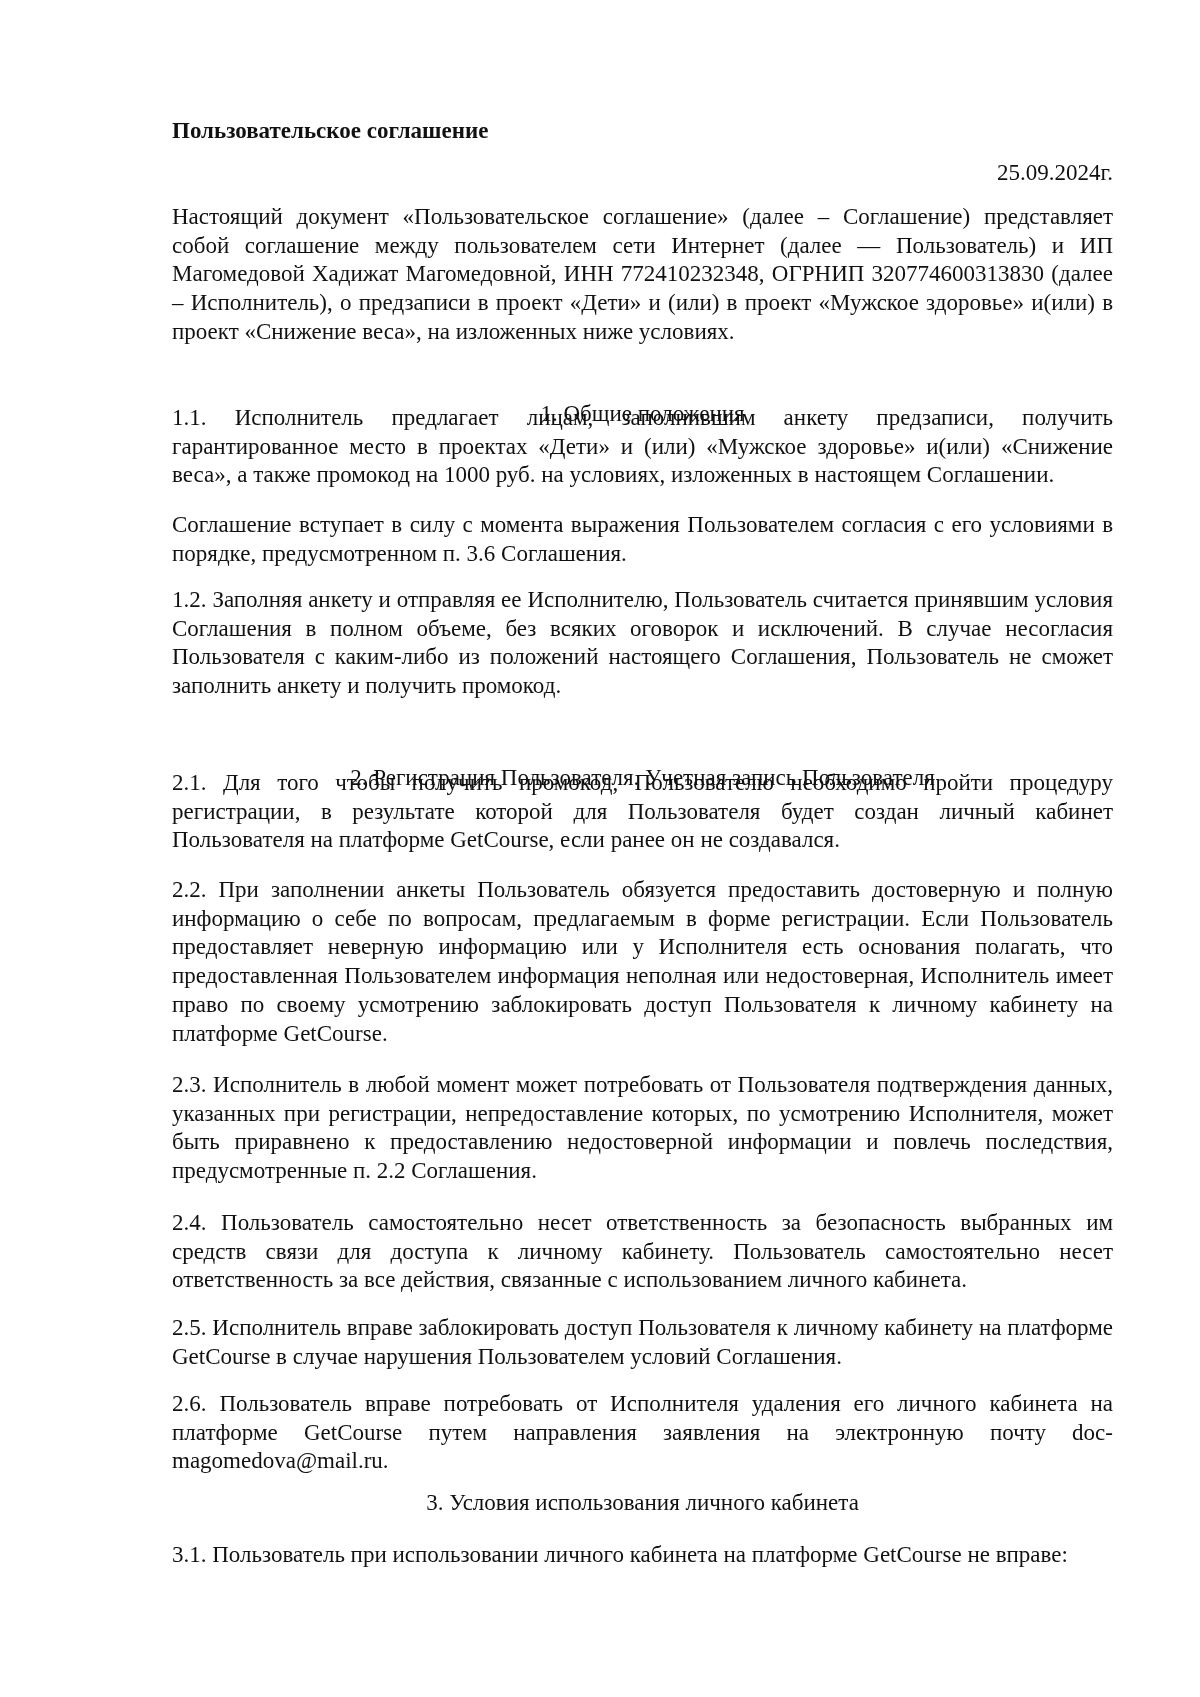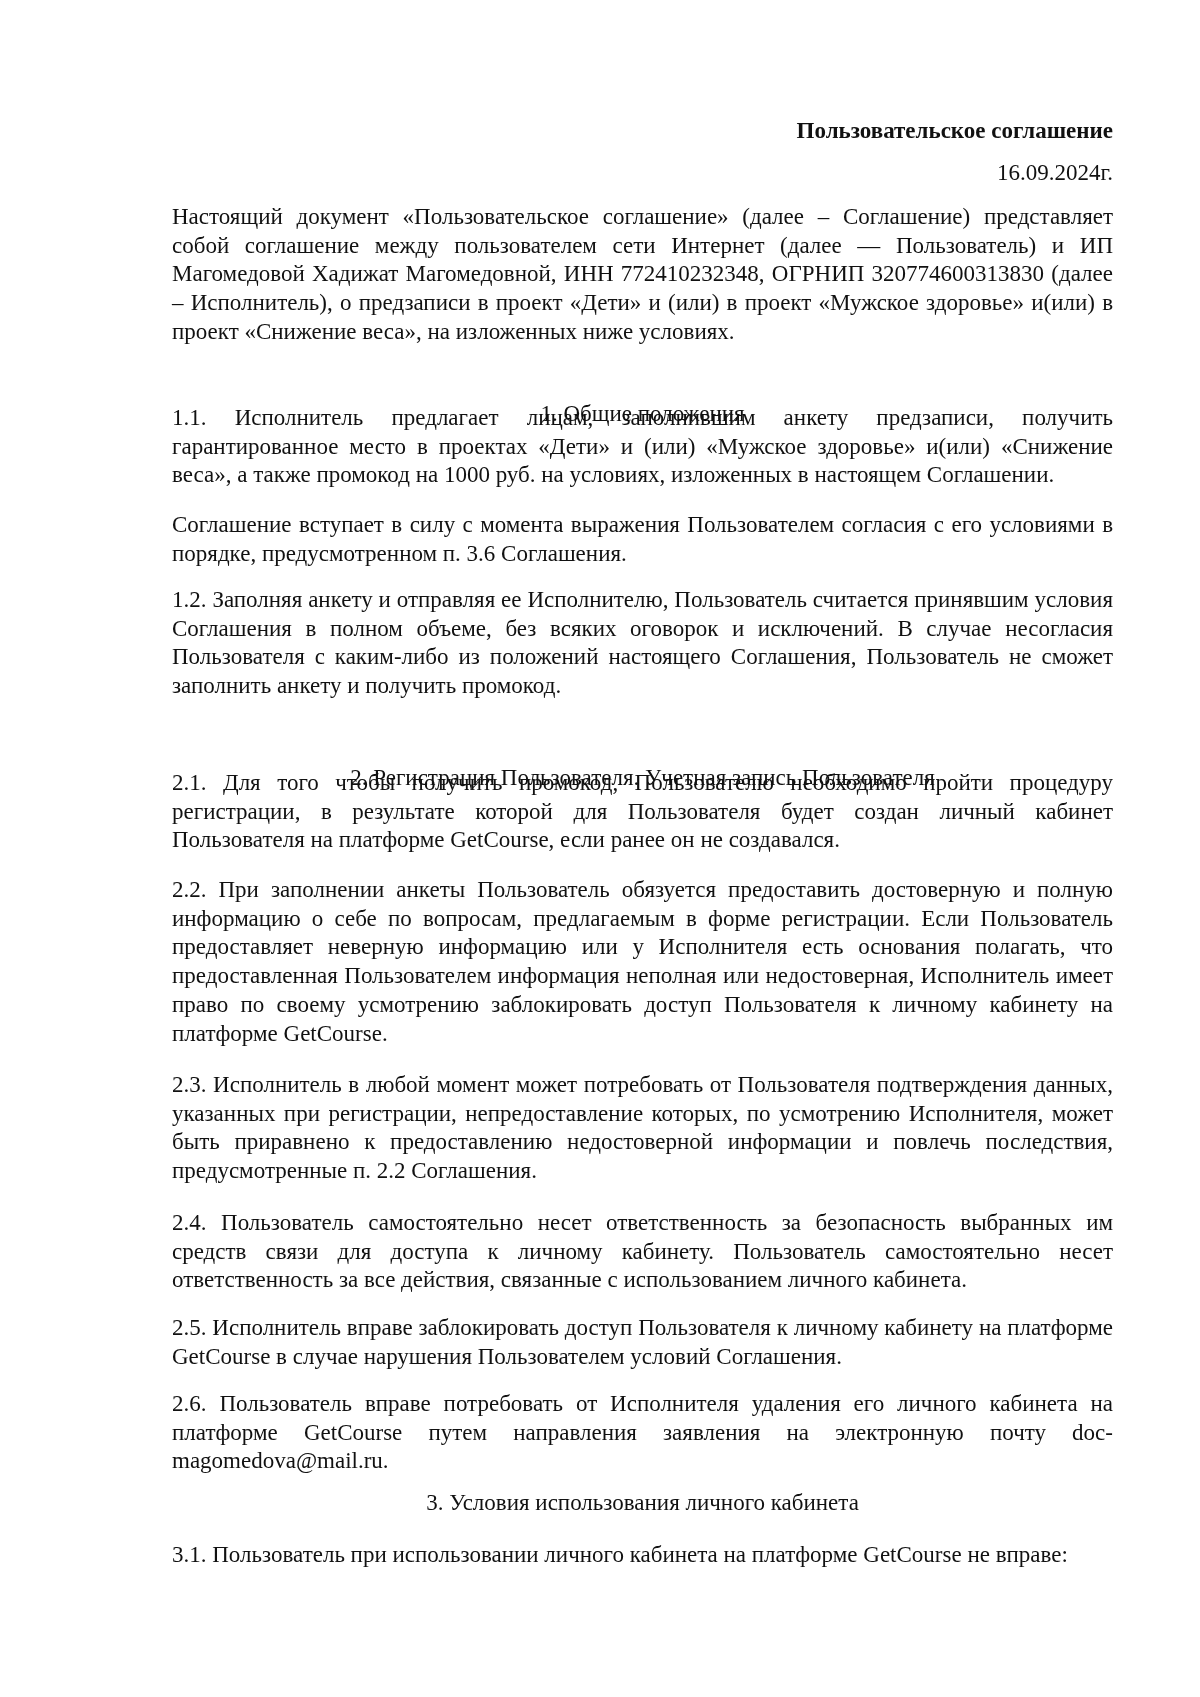--- a/index.html
+++ b/index.html
@@ -4,35 +4,35 @@
 <style>
   html, body { margin: 0; padding: 0; background: #ffffff; }
   body { width: 1200px; height: 1697px; position: relative; overflow: hidden; }
   .page {
     position: absolute; left: 172px; top: 0; width: 941px;
     font-family: "Liberation Serif", serif; color: #111111;
     font-size: 23px; line-height: 28.7px;
   }
   .title {
     position: absolute; left: 0; width: 941px; top: 117px;
-    text-align: right; font-weight: bold; font-size: 23px;
+    text-align: left; font-weight: bold; font-size: 23px;
   }
   .date {
     position: absolute; right: 0; top: 159px; text-align: right;
   }
   .block { position: absolute; left: 0; width: 941px; margin: 0; }
   .just { text-align: justify; text-align-last: left; }
   .center { text-align: center; margin-top: 41px; }
 </style>
 </head>
 <body>
 
 <div class="page">
   <div class="title">Пользовательское соглашение</div>
-  <div class="date">16.09.2024г.</div>
+  <div class="date">25.09.2024г.</div>
 
   <p class="block just" style="top:203px">Настоящий документ «Пользовательское соглашение» (далее – Соглашение) представляет собой соглашение между пользователем сети Интернет (далее — Пользователь) и ИП Магомедовой Хадижат Магомедовной, ИНН 772410232348, ОГРНИП 320774600313830 (далее – Исполнитель), о предзаписи в проект «Дети» и (или) в проект «Мужское здоровье» и(или) в проект «Снижение веса», на изложенных ниже условиях.</p>
 
   <p class="block center" style="top:359px">1. Общие положения</p>
   <p class="block just" style="top:404px">1.1. Исполнитель предлагает лицам, заполнившим анкету предзаписи, получить гарантированное место в проектах «Дети» и (или) «Мужское здоровье» и(или) «Снижение веса», а также промокод на 1000 руб. на условиях, изложенных в настоящем Соглашении.</p>
   <p class="block just" style="top:511px">Соглашение вступает в силу с момента выражения Пользователем согласия с его условиями в порядке, предусмотренном п. 3.6 Соглашения.</p>
   <p class="block just" style="top:586px">1.2. Заполняя анкету и отправляя ее Исполнителю, Пользователь считается принявшим условия Соглашения в полном объеме, без всяких оговорок и исключений. В случае несогласия Пользователя с каким-либо из положений настоящего Соглашения, Пользователь не сможет заполнить анкету и получить промокод.</p>
 
   <p class="block center" style="top:723px">2. Регистрация Пользователя. Учетная запись Пользователя</p>
   <p class="block just" style="top:769px">2.1. Для того чтобы получить промокод, Пользователю необходимо пройти процедуру регистрации, в результате которой для Пользователя будет создан  личный кабинет Пользователя на платформе GetCourse, если ранее он не создавался.</p>

